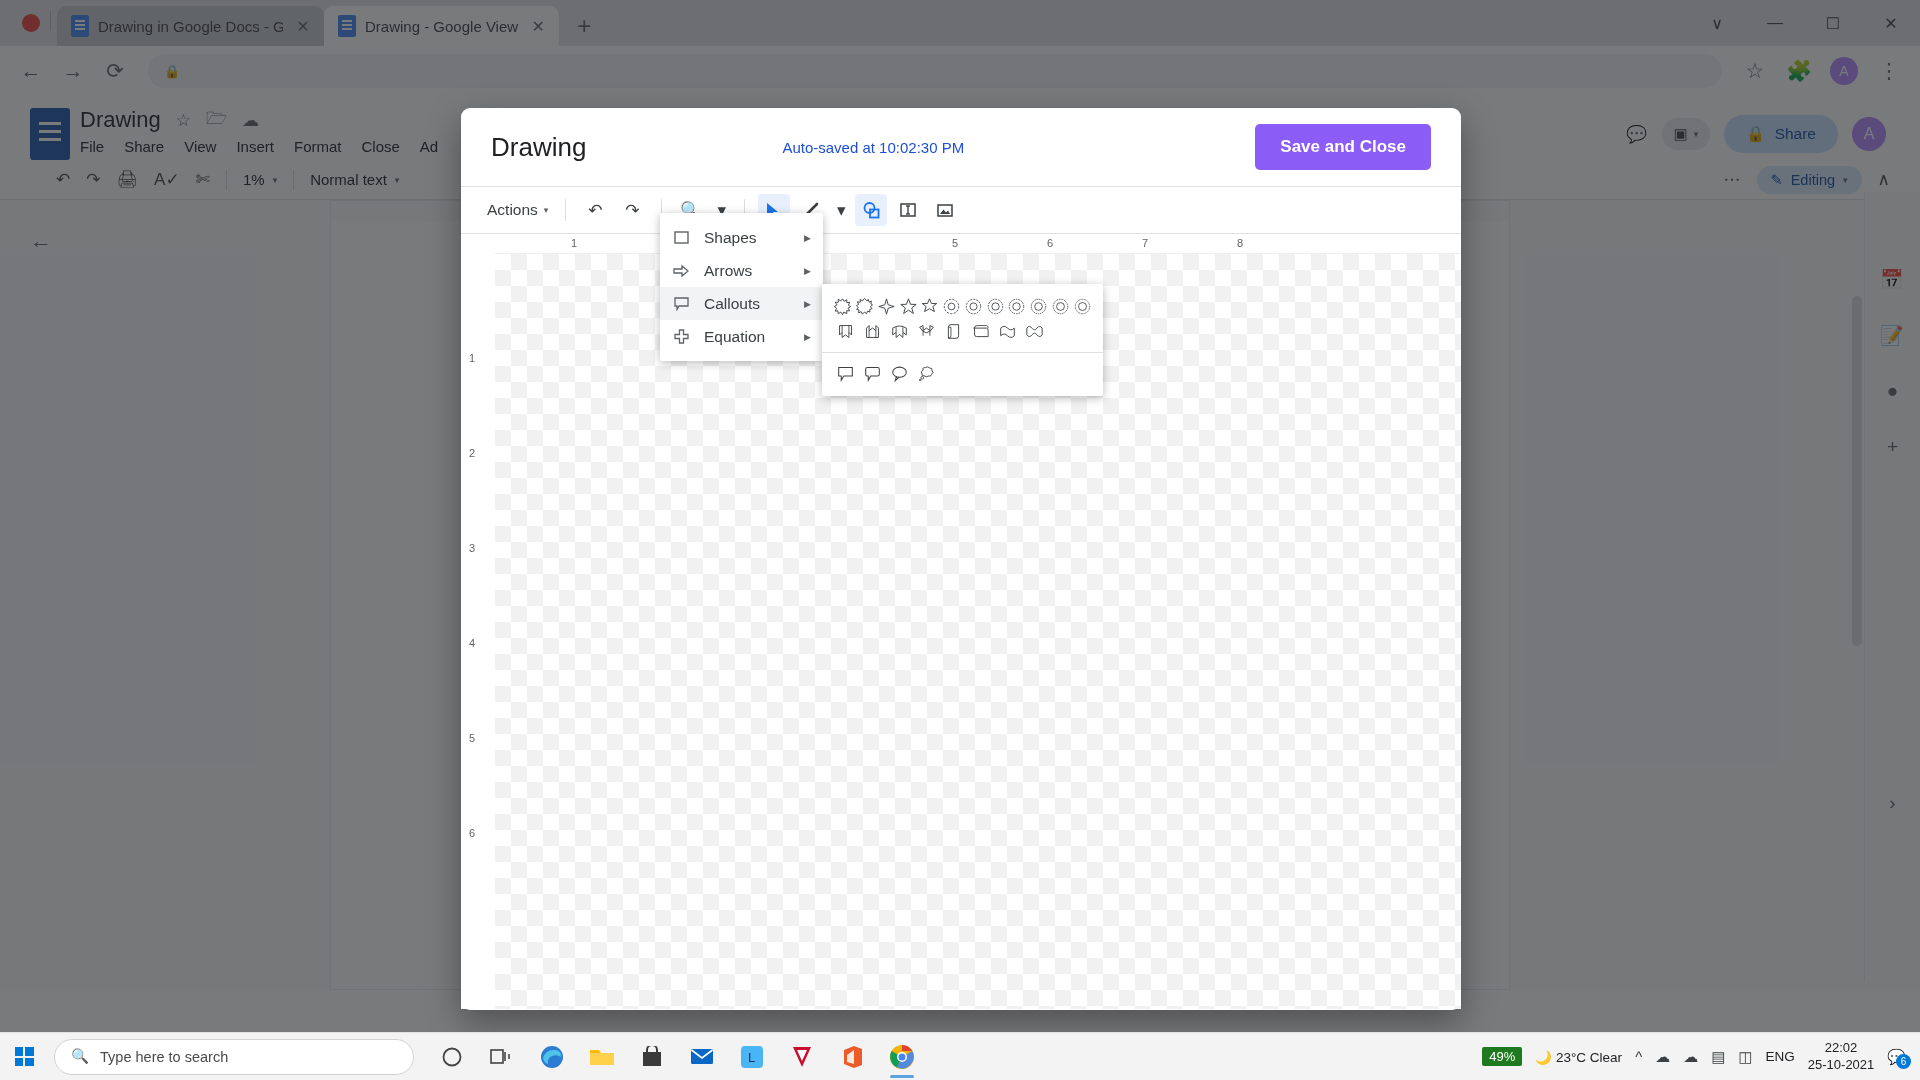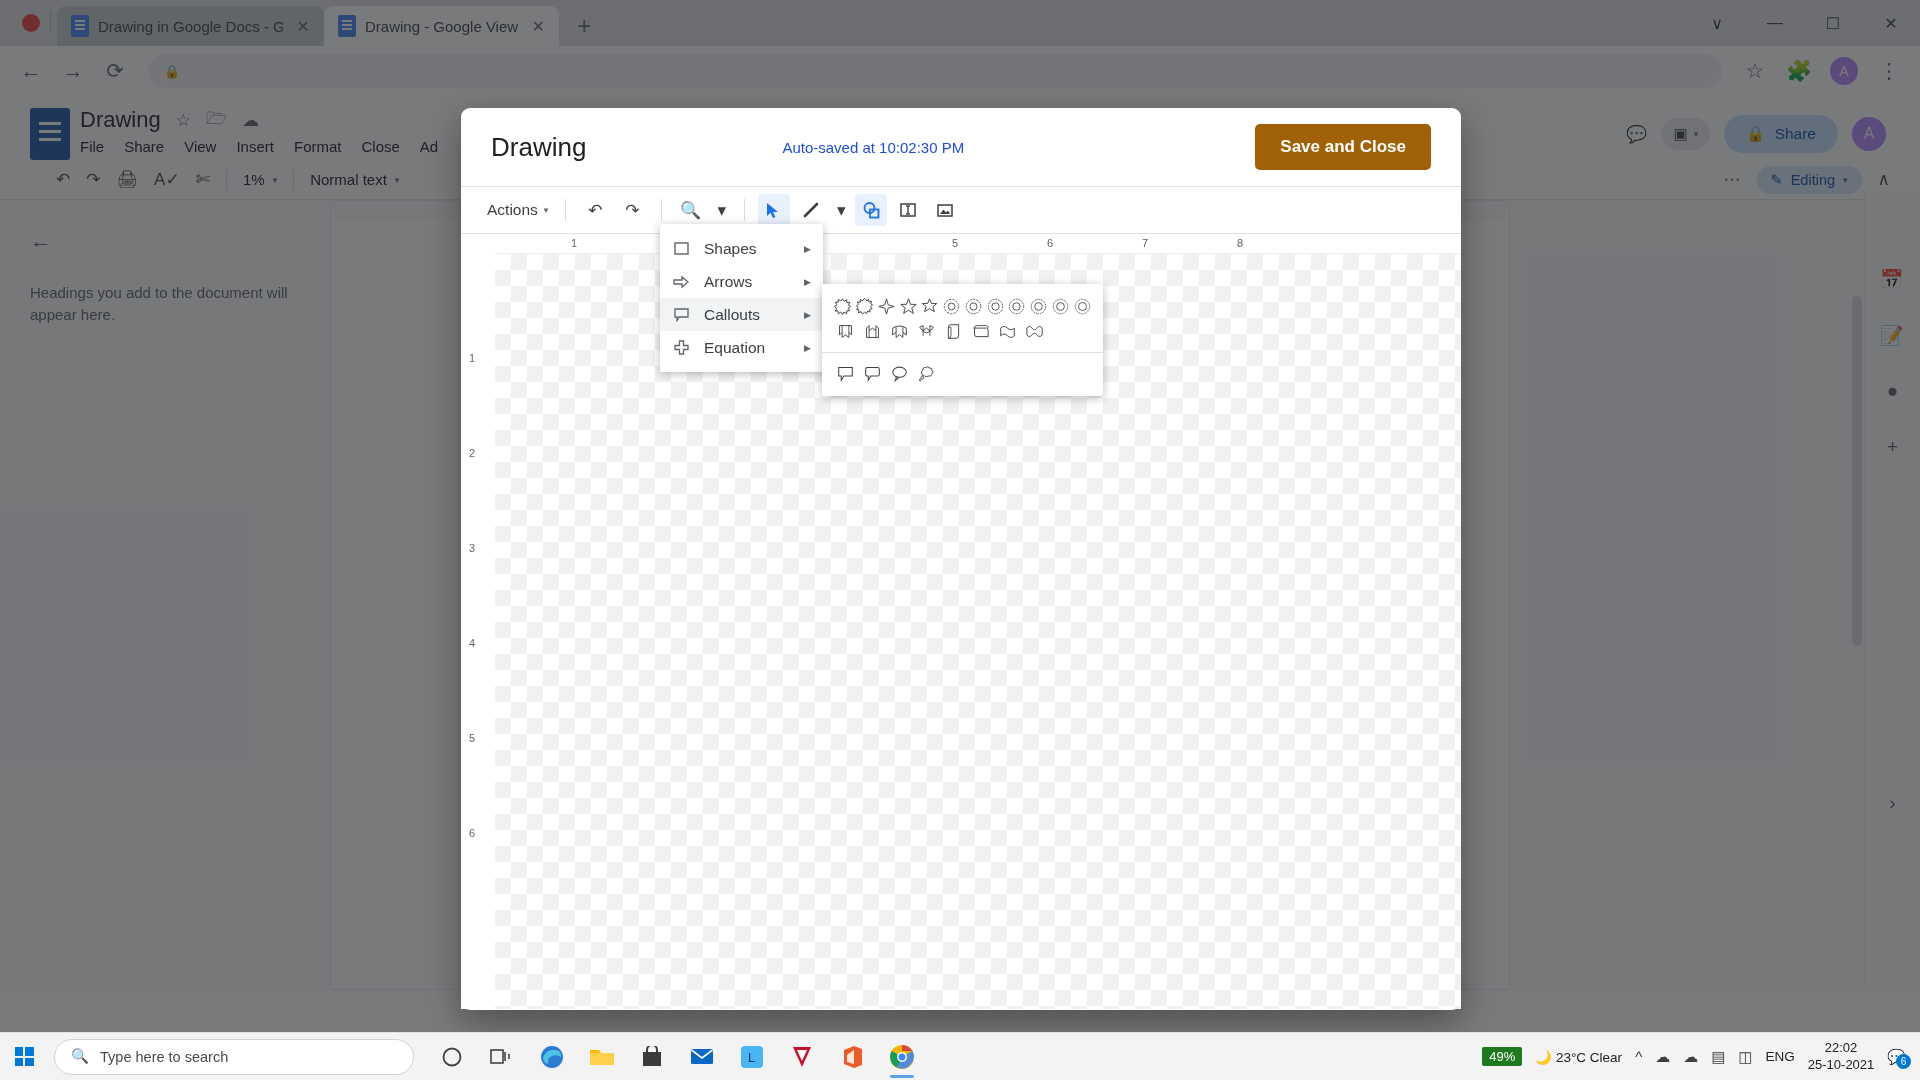--- a/index.html
+++ b/index.html
@@ -151,21 +151,21 @@
   }
   .dialog {
     position: absolute; left: 461px; top: 108px; width: 1000px; height: 902px;
     background: #fff; border-radius: 9px; box-shadow: 0 12px 34px rgba(0,0,0,.35);
     overflow: visible;
   }
   .dlg-head { height: 78px; display: flex; align-items: center; padding: 0 30px; }
   .dlg-title { font-size: 26px; color: #202124; }
   .dlg-saved { font-size: 15px; color: #1d4ed8; margin-left: 196px; }
   .save-close {
-    margin-left: auto; background: #a16207; color: #fff; border: none;
+    margin-left: auto; background: #8b5cf6; color: #fff; border: none;
     border-radius: 5px; padding: 13px 25px; font-size: 17px; font-weight: bold;
     font-family: "Liberation Sans", sans-serif;
   }
   .dlg-toolbar {
     height: 48px; border-top: 1px solid #e0e0e0; border-bottom: 1px solid #e0e0e0;
     display: flex; align-items: center; gap: 5px; padding: 0 22px;
   }
   .tool {
     height: 32px; min-width: 32px; border-radius: 4px; display: flex;
     align-items: center; justify-content: center; color: #3c4043; font-size: 17px;
@@ -192,21 +192,21 @@
       linear-gradient(45deg, #f1f1f1 25%, transparent 25%, transparent 75%, #f1f1f1 75%);
     background-size: 32px 32px; background-position: 0 0, 16px 16px;
     background-color: #fff;
   }
 
   
   .menu {
     position: absolute; background: #fff; border-radius: 2px;
     box-shadow: 0 2px 10px rgba(0,0,0,.28); padding: 8px 0; z-index: 40;
   }
-  .menu-main { left: 660px; top: 224px; width: 163px; }
+  .menu-main { left: 660px; top: 213px; width: 163px; }
   .menu-item {
     height: 33px; display: flex; align-items: center; gap: 14px;
     padding: 0 12px; font-size: 15.5px; color: #3c4043;
   }
   .menu-item.hl { background: #f1f3f4; }
   .mi-icon { width: 18px; display: flex; align-items: center; justify-content: center; color: #5f6368; }
   .mi-arrow { margin-left: auto; font-size: 9px; color: #5f6368; }
   .submenu {
     left: 822px; top: 284px; width: 281px; padding: 10px 0;
   }
@@ -370,21 +370,20 @@
         <span>✎</span>
         <span>Editing</span>
         <span class="caret">▾</span>
       </span>
       <span class="tb-ico">∧</span>
     </div>
 
     <div class="docs-body">
       <div class="outline-pane">
         <div class="outline-back">←</div>
-        <div class="outline-text">Headings you add to the document will appear here.</div>
       </div>
       <div class="doc-page">
         <div class="doc-ruler"></div>
       </div>
     </div>
 
     <div class="scrollbar-v"></div>
 
     <div class="rail-right">
       <div class="rail-ico">📅</div>

